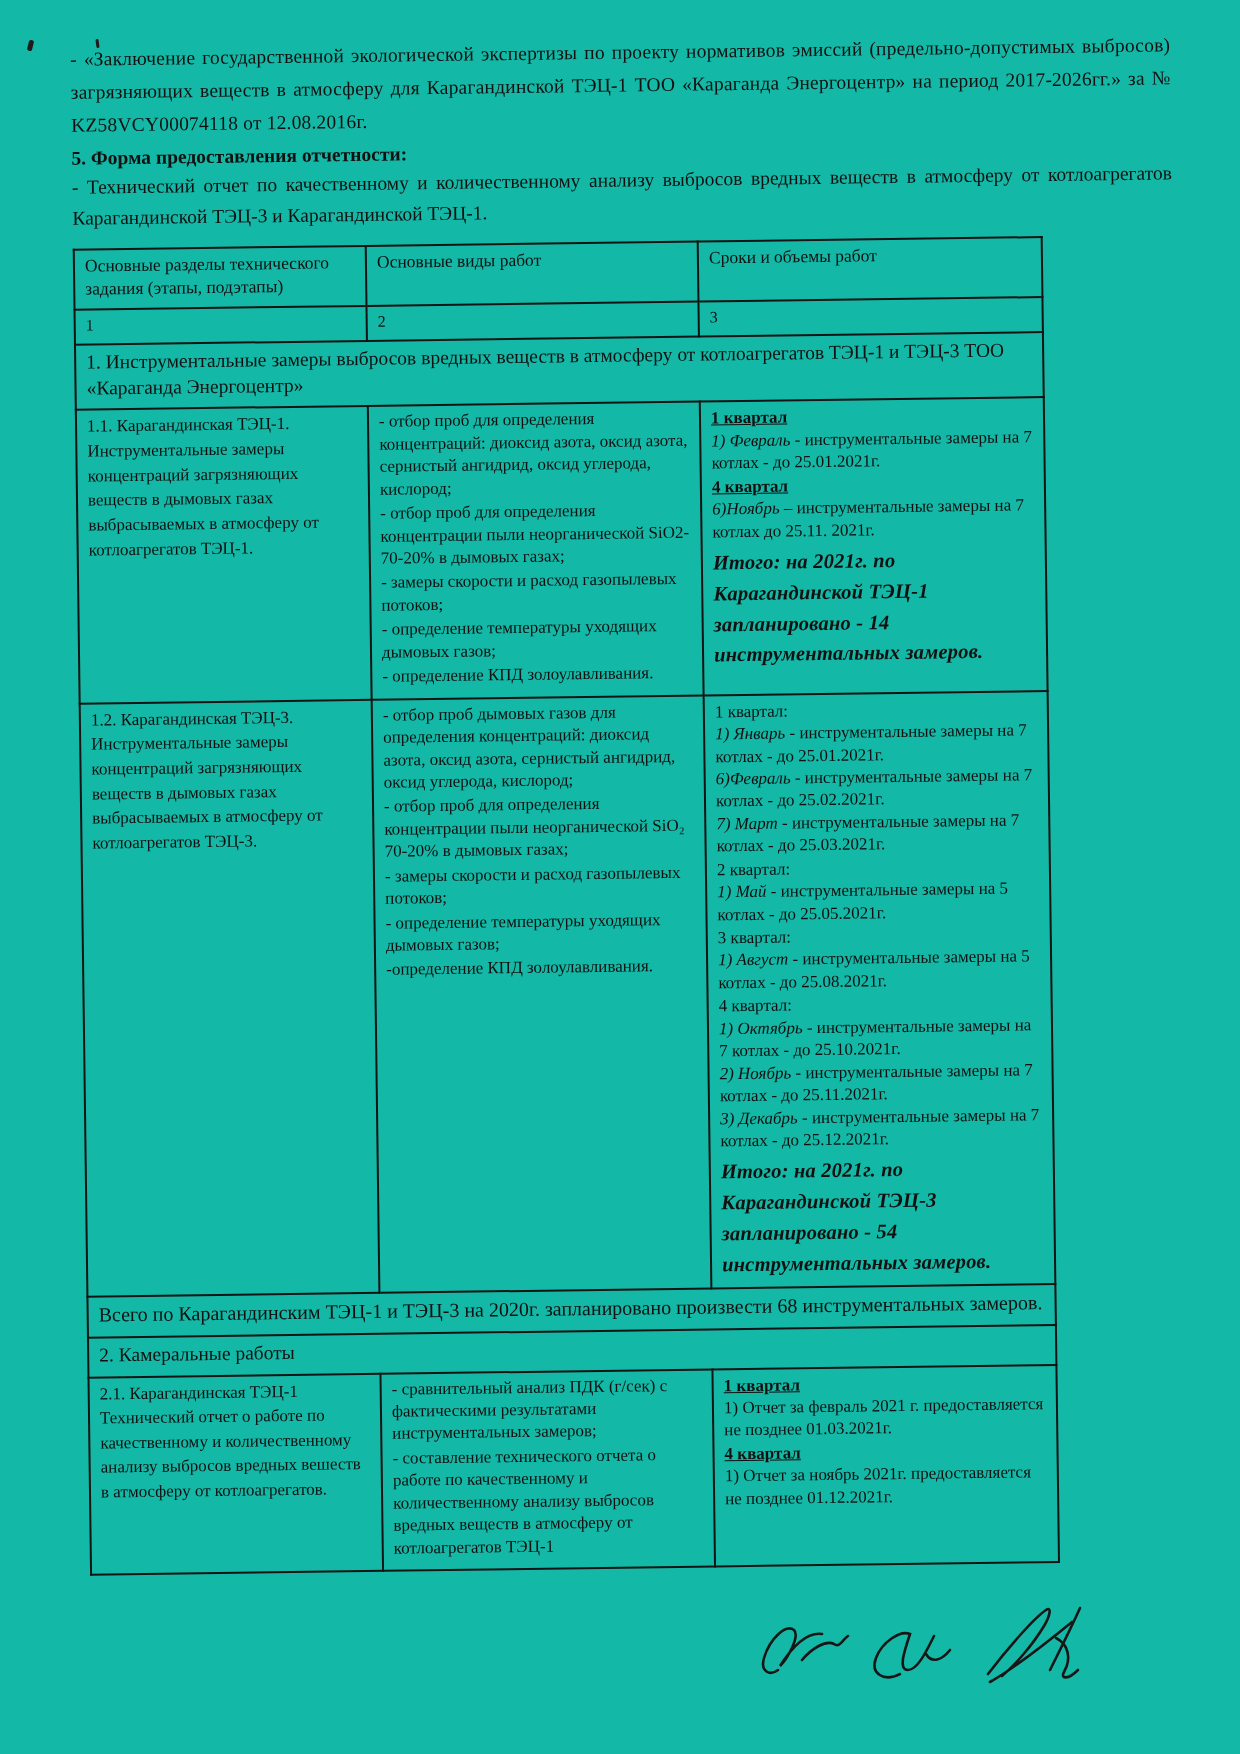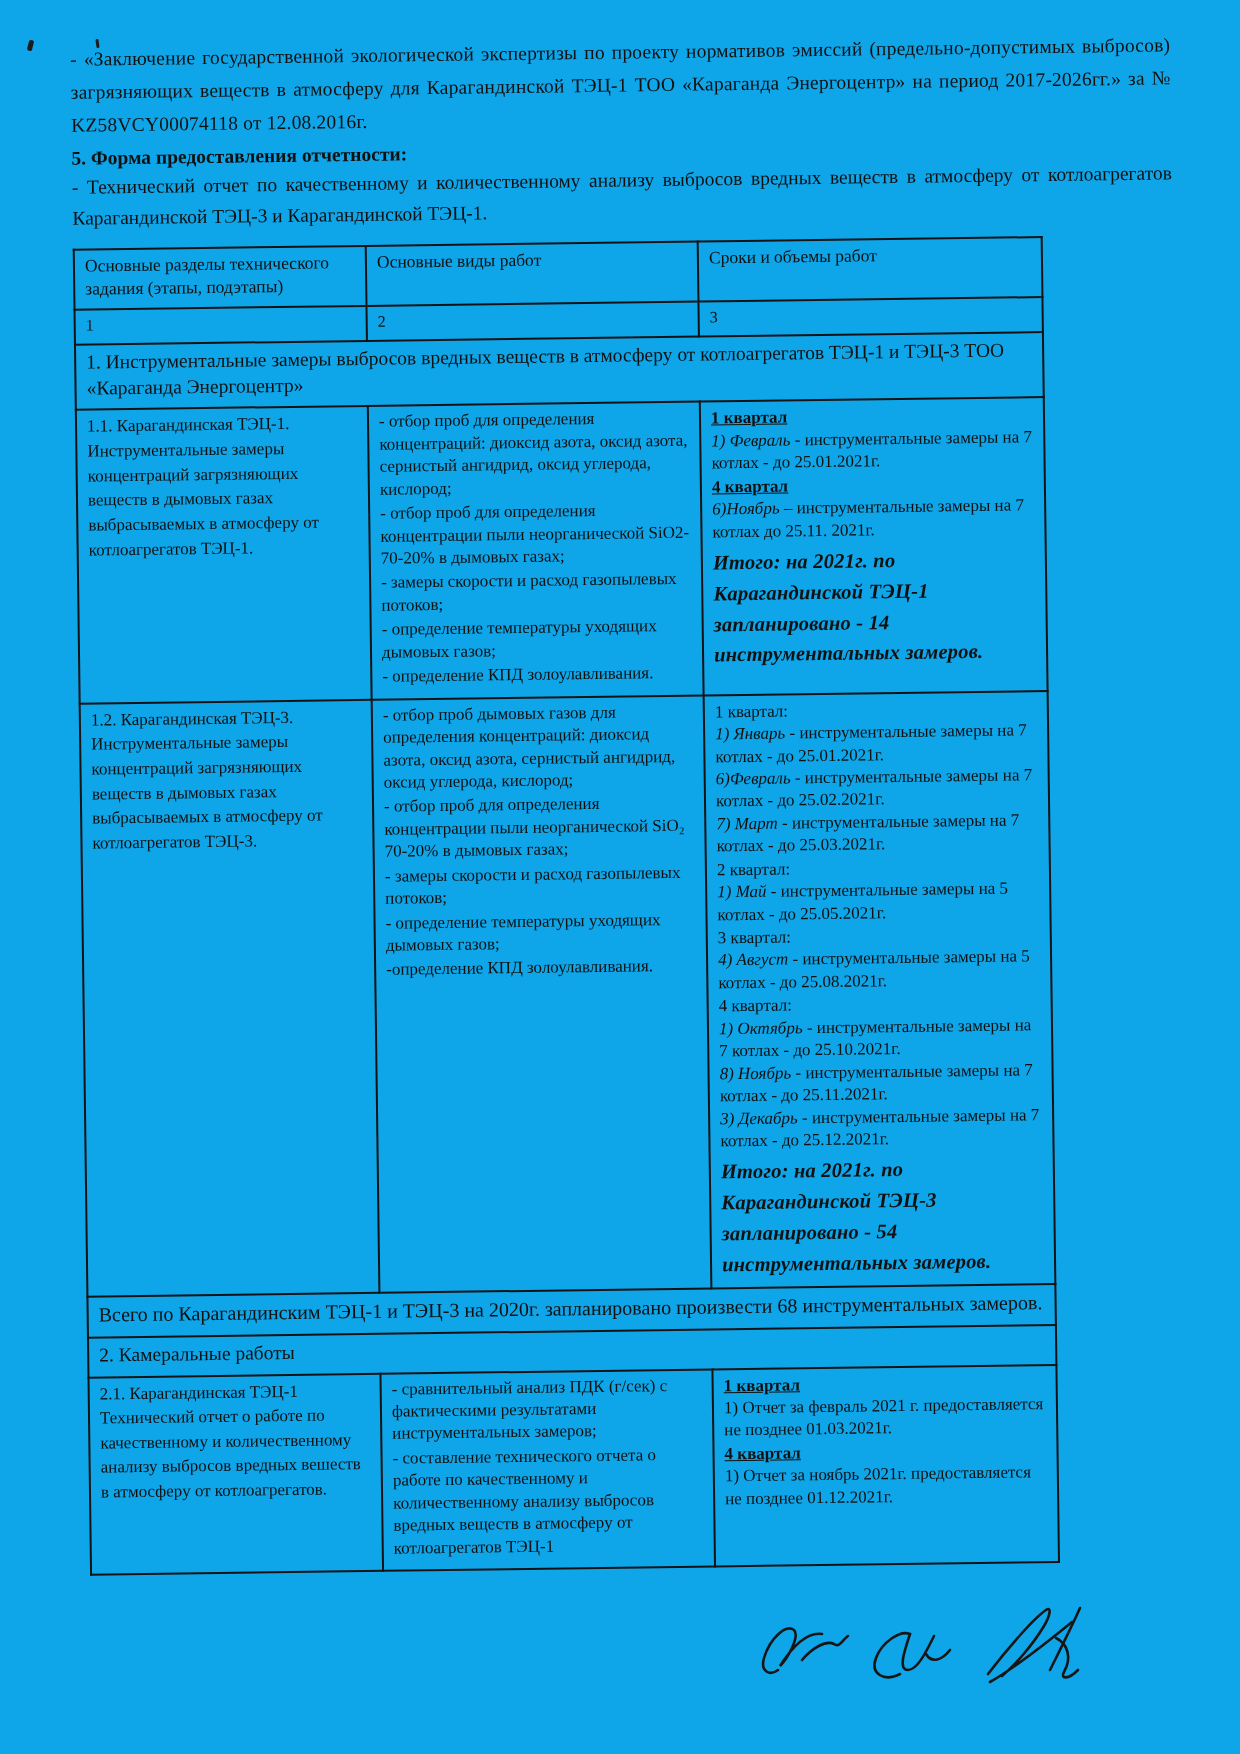--- a/index.html
+++ b/index.html
@@ -1,19 +1,19 @@
 <!DOCTYPE html>
 <html lang="ru"><head>
 <meta charset="utf-8">
 <style>
   html,body{margin:0;padding:0;background:#fff;}
   .page{
     position:relative;
     width:1240px;height:1754px;
-    background:#0ea5e9;
+    background:#14b8a6;
     color:#111;
     font-family:"Liberation Serif","DejaVu Serif",serif;
     overflow:hidden;
   }
   .scan-rotate{
     position:absolute;top:38px;left:70px;width:1100px;
     transform:rotate(-0.75deg);
     transform-origin:40% 0;
   }
   
@@ -152,24 +152,24 @@
           </td>
           <td>
             <div class="schedule">
                 <div class="quarter">1 квартал:</div>
                 <div class="entry"><em>1) Январь</em> - инструментальные замеры на 7 котлах  - до 25.01.2021г.</div>
                 <div class="entry"><em>6)Февраль</em> - инструментальные замеры на 7 котлах -  до 25.02.2021г.</div>
                 <div class="entry"><em>7) Март</em> - инструментальные замеры на 7 котлах -  до 25.03.2021г.</div>
                 <div class="quarter">2 квартал:</div>
                 <div class="entry"><em>1) Май</em> - инструментальные замеры на 5 котлах -  до 25.05.2021г.</div>
                 <div class="quarter">3 квартал:</div>
-                <div class="entry"><em>4) Август</em> - инструментальные замеры на 5 котлах -  до 25.08.2021г.</div>
+                <div class="entry"><em>1) Август</em> - инструментальные замеры на 5 котлах -  до 25.08.2021г.</div>
                 <div class="quarter">4 квартал:</div>
                 <div class="entry"><em>1) Октябрь</em> - инструментальные замеры на 7 котлах -  до 25.10.2021г.</div>
-                <div class="entry"><em>8) Ноябрь</em> - инструментальные замеры на 7 котлах -  до 25.11.2021г.</div>
+                <div class="entry"><em>2) Ноябрь</em> - инструментальные замеры на 7 котлах -  до 25.11.2021г.</div>
                 <div class="entry"><em>3) Декабрь</em> - инструментальные замеры на 7 котлах -  до 25.12.2021г.</div>
                 <div class="total">Итого: на 2021г. по Карагандинской ТЭЦ-3 запланировано - 54 инструментальных замеров.</div>
               </div>
           </td>
         </tr>
         <tr>
           <td class="total-row" colspan="3">Всего по Карагандинским ТЭЦ-1 и ТЭЦ-3 на 2020г. запланировано произвести 68 инструментальных замеров.</td>
         </tr>
         <tr>
           <td class="section-row" colspan="3">2. Камеральные работы</td>

